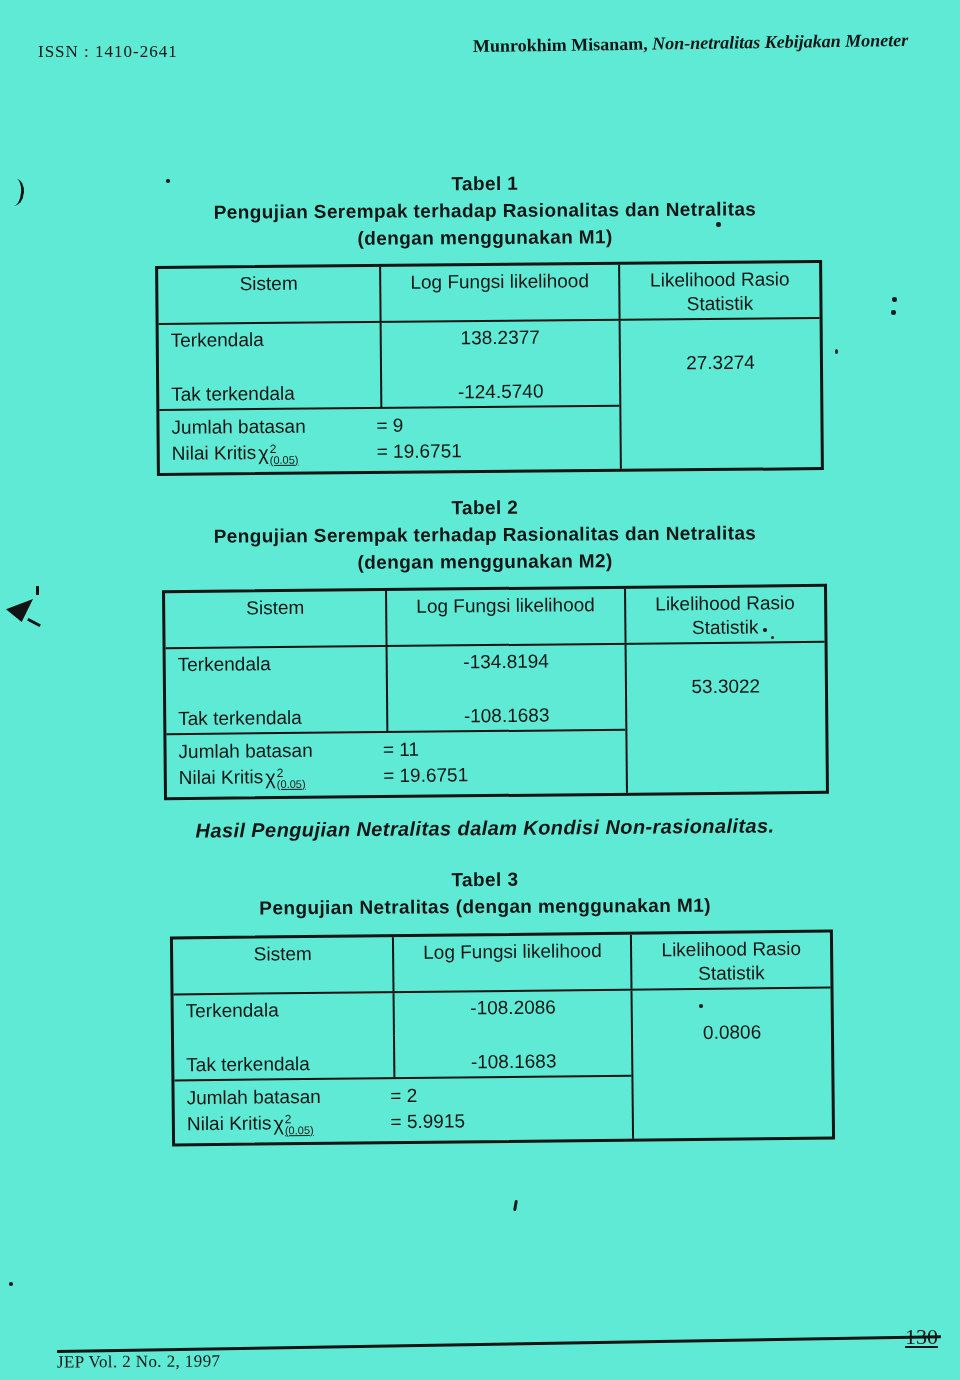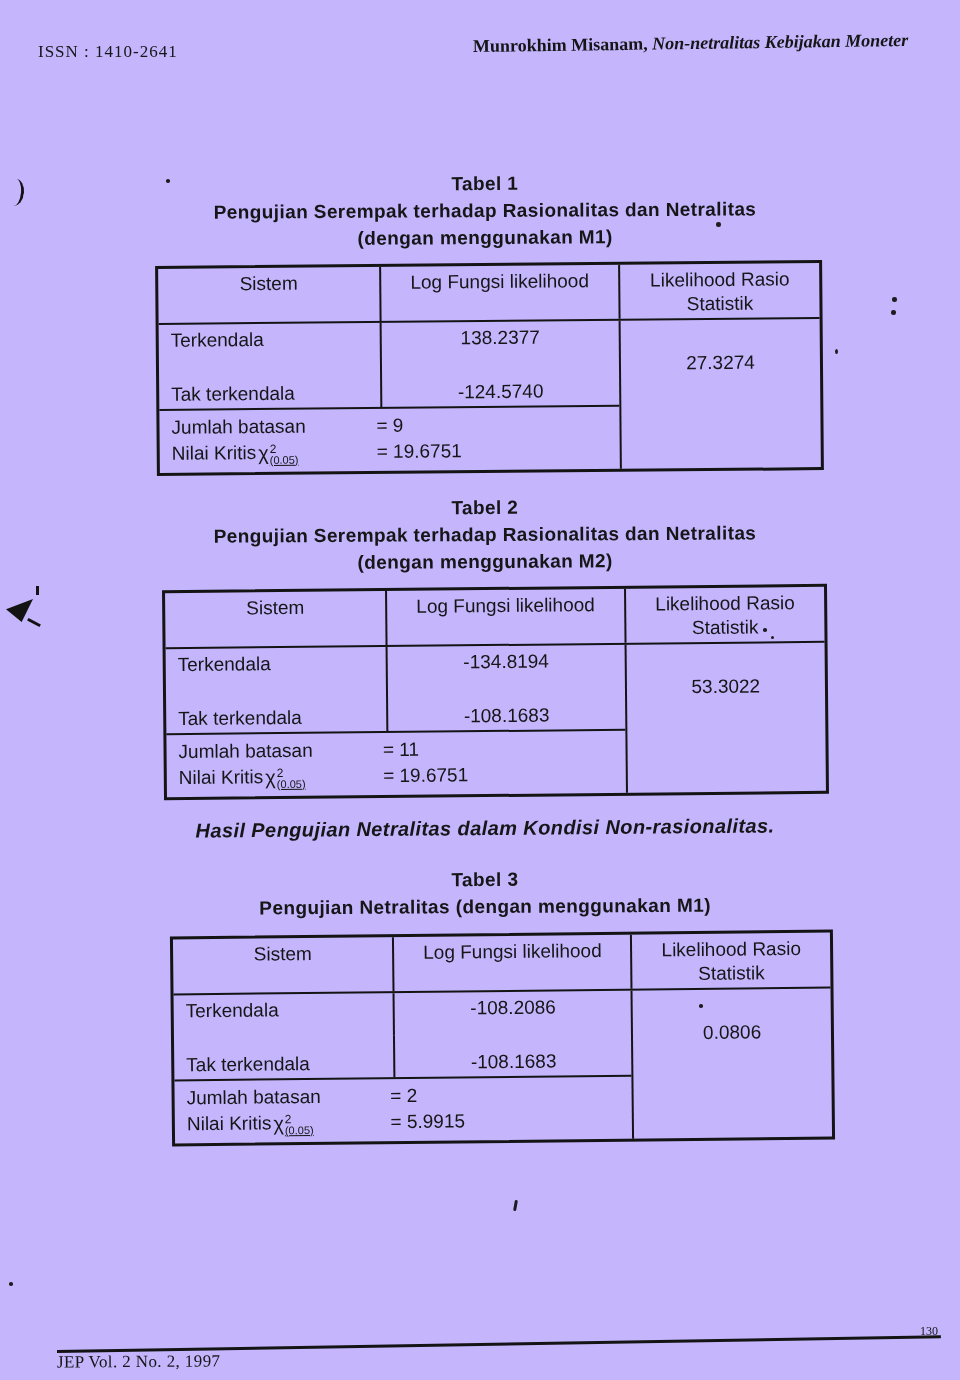--- a/index.html
+++ b/index.html
@@ -1,18 +1,18 @@
 <!DOCTYPE html>
 <html><head>
 <meta charset="utf-8">
 <style>
   html,body { margin:0; padding:0; background:#e9e9e7; }
   .page {
     position:relative; width:960px; height:1380px; margin:0 auto;
-    background:#c4b5fd; color:#161616; overflow:hidden;
+    background:#5eead4; color:#161616; overflow:hidden;
     font-family:"Liberation Sans", sans-serif;
   }
   .abs { position:absolute; }
 
   
   .hdr-left { left:38px; top:42px; font-family:"Liberation Serif",serif; font-size:17px; letter-spacing:1px; }
   .hdr-right { right:52px; top:33px; font-family:"Liberation Serif",serif; font-size:18px; font-weight:bold; transform:rotate(-0.8deg); white-space:nowrap; }
   .hdr-right .wtitle { font-style:italic; }
 
   
@@ -49,21 +49,21 @@
   .chi { font-size:20px; margin-left:2px; }
   .chi-stack { display:inline-flex; flex-direction:column; line-height:1; margin-left:1px; transform:translateY(1px); }
   .chi-sup { font-size:12px; } .chi-sub { font-size:11px;text-decoration:underline; }
 
   .tb-right { flex:1; border-left:2.5px solid #141414; font-size:19px; text-align:center; }
   .lrstat { padding-top:32px; }
 
   
   .footer-line { left:57px; top:1350px; width:884px; height:3px; background:#141414; transform:rotate(-0.95deg); transform-origin:left center; }
   .footer-text { left:57px; top:1352px; font-family:"Liberation Serif",serif; font-size:17px; letter-spacing:0.4px; transform:rotate(-0.4deg); }
-  .page-num { right:22px; top:1324px; font-family:"Liberation Serif",serif; font-size:12px;text-decoration:underline; }
+  .page-num { right:22px; top:1324px; font-family:"Liberation Serif",serif; font-size:22px;text-decoration:underline; }
 
   
   .mark-paren { left:11px; top:179px; width:10px; height:27px; border-right:3.5px solid #131313; border-radius:0 70% 70% 0 / 0 50% 50% 0; transform:rotate(5deg); }
   .mark-arrow { left:6px; top:599px; width:27px; height:23px; background:#131313; clip-path:polygon(0 45%, 100% 0, 58% 100%); }
   .mark-arrow-tick { left:36px; top:586px; width:2.5px; height:9px; background:#131313; }
   .mark-arrow-tail { left:27px; top:621px; width:14px; height:3px; background:#131313; transform:rotate(28deg); }
   .speck { width:4.5px; height:4.5px; background:#1d1d1d; border-radius:50%; }
   .sp1 { left:716px; top:222px; } .sp2 { left:166px; top:179px; width:3.5px; height:3.5px; }
   .sp3 { left:892px; top:297px; } .sp4 { left:891px; top:310px; }
   .sp5 { left:763px; top:628px; width:3.5px; height:3.5px; } .sp6 { left:771px; top:636px; width:3px; height:3px; }

